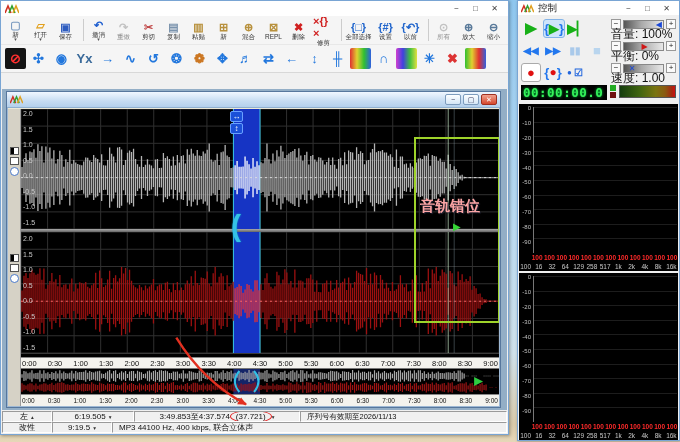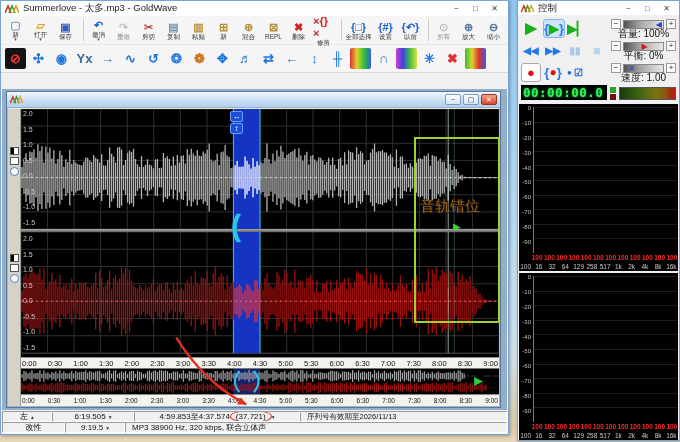--- a/index.html
+++ b/index.html
@@ -37,21 +37,21 @@
 .sw-main{flex:1;display:flex;flex-direction:column;background:#000;position:relative;overflow:hidden}
 .plot{position:relative;height:244px}
 .plot svg{display:block;width:100%}
 .chan-sep{height:3px;background:linear-gradient(180deg,#aaa,#666)}
 .ylabels{position:absolute;left:2px;width:20px;display:flex;flex-direction:column;justify-content:space-between;pointer-events:none}
 .ylabels span{font-size:7px;color:#c8c8c8;line-height:7px}
 .yl1{top:1px;height:116px}.yl2{top:126px;height:116px}
 .sel-chip{position:absolute;width:13px;height:11px;background:#1a50d8;border:1px solid #6aa0ff;color:#fff;font-size:8px;line-height:9px;text-align:center;border-radius:2px}
 .cyan-bracket{position:absolute;font-size:30px;font-weight:bold;color:#35c2e6;text-shadow:0 0 2px #0aa0c8;pointer-events:none}
 .green-rect{position:absolute;border:2px solid #9ed32a;pointer-events:none}
-.anno{position:absolute;color:#a16207;font-weight:normal;text-shadow:1px 1px 1px #223;pointer-events:none;white-space:nowrap}
+.anno{position:absolute;color:#fca5a5;font-weight:bold;text-shadow:1px 1px 1px #223;pointer-events:none;white-space:nowrap}
 .anno-tri{position:absolute;color:#35d435;font-size:10px;pointer-events:none}
 .time-axis{height:17px;display:flex;flex-direction:column}
 .ta-black{height:4px;background:#000;border-top:1px solid #3a3a3a}
 .ta-labels{flex:1;background:#f4f3ee;display:flex;justify-content:space-between;align-items:center;padding:0 1px;border-top:1px solid #888}
 .ta-labels span{font-size:7.5px;color:#111}
 .ov-axis{height:13px;background:#f4f3ee;display:flex;justify-content:space-between;align-items:center;padding:0 1px;border-top:1px solid #888}
 .ov-axis span{font-size:6.5px;color:#111}
 .overview{height:26px;background:#000;border-top:1px solid #777;position:relative}
 
 .statusbar{position:absolute;left:1px;height:11px;right:1px;display:flex;background:#f0f0f0;font-size:8px;color:#111}
@@ -69,22 +69,22 @@
 .cw-transport{display:grid;grid-template-columns:88px 1fr;column-gap:2px;row-gap:2px;padding:3px 3px 1px}
 .t-row{display:flex;align-items:center;gap:2px;height:20px}
 .t-btn{height:19px;min-width:20px;display:flex;align-items:center;justify-content:center;border-radius:3px;font-weight:bold;cursor:default}
 .t-btn.active{background:#cfe4fa;border:1px solid #84b4e8}
 .brace{color:#2277ee;font-size:13px;font-weight:bold}
 .sl-wrap{display:flex;flex-direction:column;justify-content:center;height:20px}
 .slider{display:flex;align-items:center;gap:2px;height:11px}
 .sl-btn{width:10px;height:10px;border:1px solid #999;background:#fafafa;font-size:8px;line-height:8px;text-align:center;color:#222}
 .sl-track{flex:1;height:9px;background:linear-gradient(90deg,#555,#aaa 45%,#e8e8e8);border:1px solid #888;display:flex;align-items:center;position:relative}
 .sl-thumb{font-size:8px;line-height:8px;position:absolute;top:0}
-.sl-label{font-size:10px;color:#111;text-align:center;line-height:8px}
-.lcd-row{display:flex;align-items:flex-end;gap:3px;padding:2px 3px;height:19px}
+.sl-label{font-size:12px;color:#111;text-align:left;line-height:8px}
+.lcd-row{display:flex;align-items:flex-start;gap:3px;padding:2px 3px;height:19px}
 .lcd{width:86px;height:15px;background:#000;color:#35f25a;font-family:"DejaVu Sans Mono",monospace;font-size:12.5px;font-weight:bold;letter-spacing:.5px;display:flex;align-items:center;padding-left:2px;text-shadow:0 0 3px #0c4}
 .lcd-ind{display:flex;flex-direction:column;gap:1px}
 .lcd-ind i{width:6px;height:6px;display:block}
 .vu{flex:1;height:13px;border:1px solid #555;background:linear-gradient(90deg,#143d0e,#3f6410 35%,#7a7410 65%,#8a5a10 82%,#a32810 94%,#d01010)}
 .spec-block{margin:2px 1px 0;background:#000}
 .spec-panel{position:relative;height:149px;background:#000}
 .spec-grid{position:absolute;left:14px;right:1px;top:3px;bottom:0;border-left:1px solid #777;background:repeating-linear-gradient(180deg,#1d1d1d 0 1px,#000 1px 14.6px)}
 .db-col{position:absolute;left:0;top:1px;width:12px;height:140px;display:flex;flex-direction:column;justify-content:space-between;align-items:flex-end}
 .db-col span{font-size:6px;color:#c0c0c0;line-height:6px}
 .lev-row,.freq-row{display:flex;height:9px;background:#000;align-items:center}
@@ -98,21 +98,20 @@
 
 <div class="screen">
 
   <div class="main-window">
     <div class="mw-title">
       <svg class="gw-icon" width="14" height="10" viewBox="0 0 14 10">
           <polyline points="0,9 3,2 6,9" fill="none" stroke="#d03020" stroke-width="1.6"></polyline>
           <polyline points="4,9 7,2 10,9" fill="none" stroke="#30a030" stroke-width="1.6"></polyline>
           <polyline points="8,9 11,2 14,9" fill="none" stroke="#e0a020" stroke-width="1.6"></polyline>
         </svg>
-      <span>Summerlove - 太多.mp3 - GoldWave</span>
       <span class="caption-btns">
         <span class="cap-btn">−</span>
         <span class="cap-btn">□</span>
         <span class="cap-btn">✕</span>
       </span>
     </div>
 
 
     <div class="tbar tb1">
 
@@ -534,38 +533,38 @@
     <div class="statusbar sb1">
       <span class="cell" style="width:50px">
         <span>左</span>
           <span class="spin">▴</span>
       </span>
       <span class="cell" style="width:82px">
         <span>6:19.505</span>
           <span class="spin">▾</span>
       </span>
       <span class="cell" style="width:166px">
-        <span>4:59.853至4:37.574</span>
+        <span>3:49.853至4:37.574</span>
         <span class="circled">(37.721)</span>
         <span class="spin">▾</span>
       </span>
       <span class="cell left" style="flex:1;font-size:7.5px">
         <span>序列号有效期至2026/11/13</span>
       </span>
     </div>
     <div class="statusbar sb2">
-      <span class="cell" style="width:63px">
+      <span class="cell" style="width:50px">
           <span>改性</span>
         </span>
       <span class="cell" style="width:60px">
         <span>9:19.5</span>
           <span class="spin">▾</span>
       </span>
       <span class="cell left" style="flex:1">
-          <span>MP3 38900 Hz, 320 kbps, 联合立体声</span>
+          <span>MP3 44100 Hz, 400 kbps, 联合立体声</span>
         </span>
     </div>
 
     <svg class="overlay-svg" viewBox="0 0 509 435">
       <defs>
           <marker id="ah" markerUnits="userSpaceOnUse" markerWidth="12" markerHeight="10" refX="8" refY="4" orient="auto">
             <path d="M0 0 L9 4 L0 8 Z" fill="#e23020"></path>
           </marker>
         </defs>
       <path d="M176 338 Q203 382 246 405" stroke="#e23020" stroke-width="2.4" fill="none" marker-end="url(#ah)"></path>

